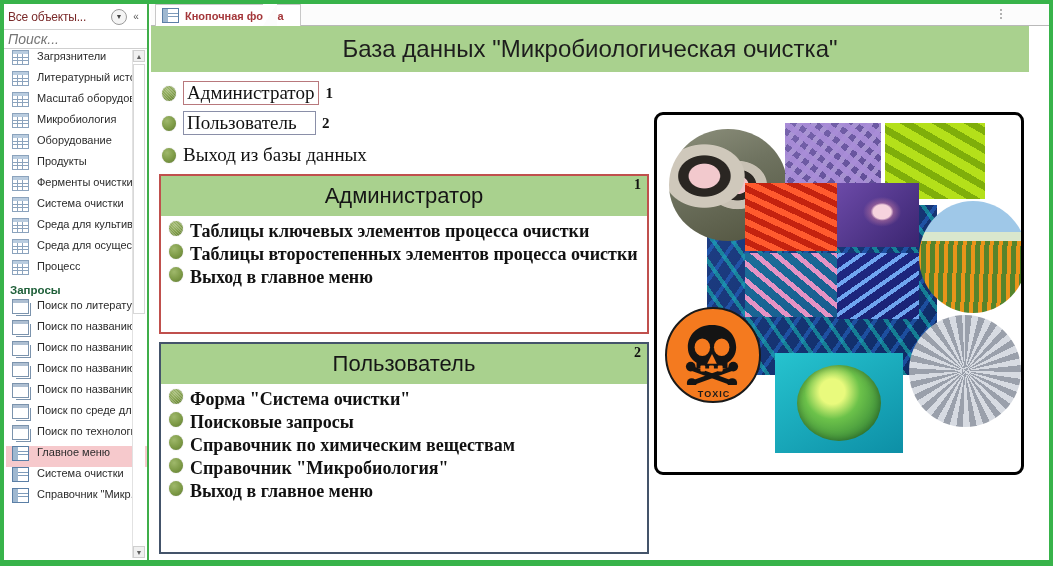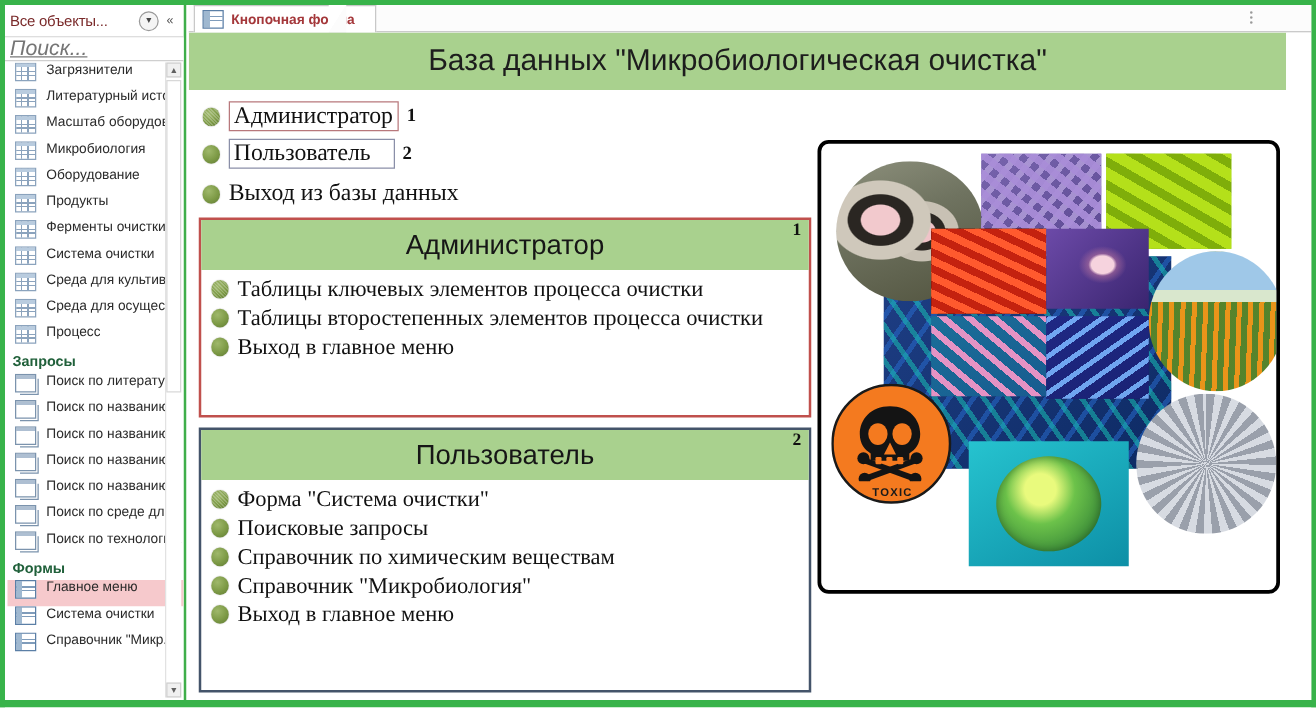--- a/index.html
+++ b/index.html
@@ -35,22 +35,22 @@
   }
   .circle-drop{
     border:1px solid #9a9a9a;border-radius:50%;font-size:7px;line-height:1;
     background:#f4f4f4;color:#444;
   }
   #nav-search{
     position:relative;height:19px;border-bottom:1px solid #cfcfcf;
     display:flex;align-items:center;padding:0 4px;box-sizing:border-box;background:#fff;
   }
   #nav-search-input{
-    border:0;outline:0;flex:1;font-size:17px;font-style:italic;color:#7a7a7a;
-    font-family:"Liberation Sans",sans-serif;background:transparent;padding:0;text-decoration:underline;
+    border:0;outline:0;flex:1;font-size:14px;font-style:italic;color:#7a7a7a;
+    font-family:"Liberation Sans",sans-serif;background:transparent;padding:0;
   }
 
   #nav-list{
     position:absolute;left:0;top:46px;right:0;bottom:0;overflow:hidden;
     padding-left:2px;box-sizing:border-box;
   }
   .nav-group-header{
     display:flex;align-items:center;height:18px;padding:0 6px 0 4px;
     font-size:11.5px;font-weight:bold;color:#20603a;box-sizing:border-box;
   }
@@ -167,21 +167,21 @@
   .panel-head{
     height:40px;background:#a9d18e;display:flex;align-items:center;justify-content:center;
     position:relative;
   }
   .panel-head .txt{font-size:22px;color:#161616;font-family:"Liberation Sans",sans-serif;}
   .panel-badge{
     position:absolute;right:6px;top:1px;font-family:"Liberation Serif",serif;
     font-size:14px;font-weight:bold;color:#111;
   }
   .panel-body{padding:4px 0 4px 0;}
-  .panel-row{display:flex;align-items:center;padding:1px 0 1px 8px;}
+  .panel-row{display:flex;padding:1px 0 1px 8px;font-weight:bold;}
   .panel-row .label{
     font-family:"Liberation Serif",serif;font-size:18px;color:#111;white-space:nowrap;
     margin-left:7px;
   }
 
   
   #collage-frame{
     position:absolute;left:503px;top:86px;width:370px;height:363px;
     border:3px solid #000000;border-radius:9px;background:#ffffff;box-sizing:border-box;
     overflow:hidden;
@@ -370,24 +370,20 @@
       </div>
       <div class="nav-item">
         <span class="ico ico-query"></span>
         <span class="txt">Поиск по среде для ...</span>
       </div>
       <div class="nav-item">
         <span class="ico ico-query"></span>
         <span class="txt">Поиск по технологи...</span>
       </div>
 
-      <div class="nav-group-header">
-        <span class="lbl">Формы</span>
-        <span class="chev">▲</span>
-      </div>
       <div class="nav-item selected">
         <span class="ico ico-form"></span>
         <span class="txt">Главное меню</span>
       </div>
       <div class="nav-item">
         <span class="ico ico-form"></span>
         <span class="txt">Система очистки</span>
       </div>
       <div class="nav-item">
         <span class="ico ico-form"></span>

